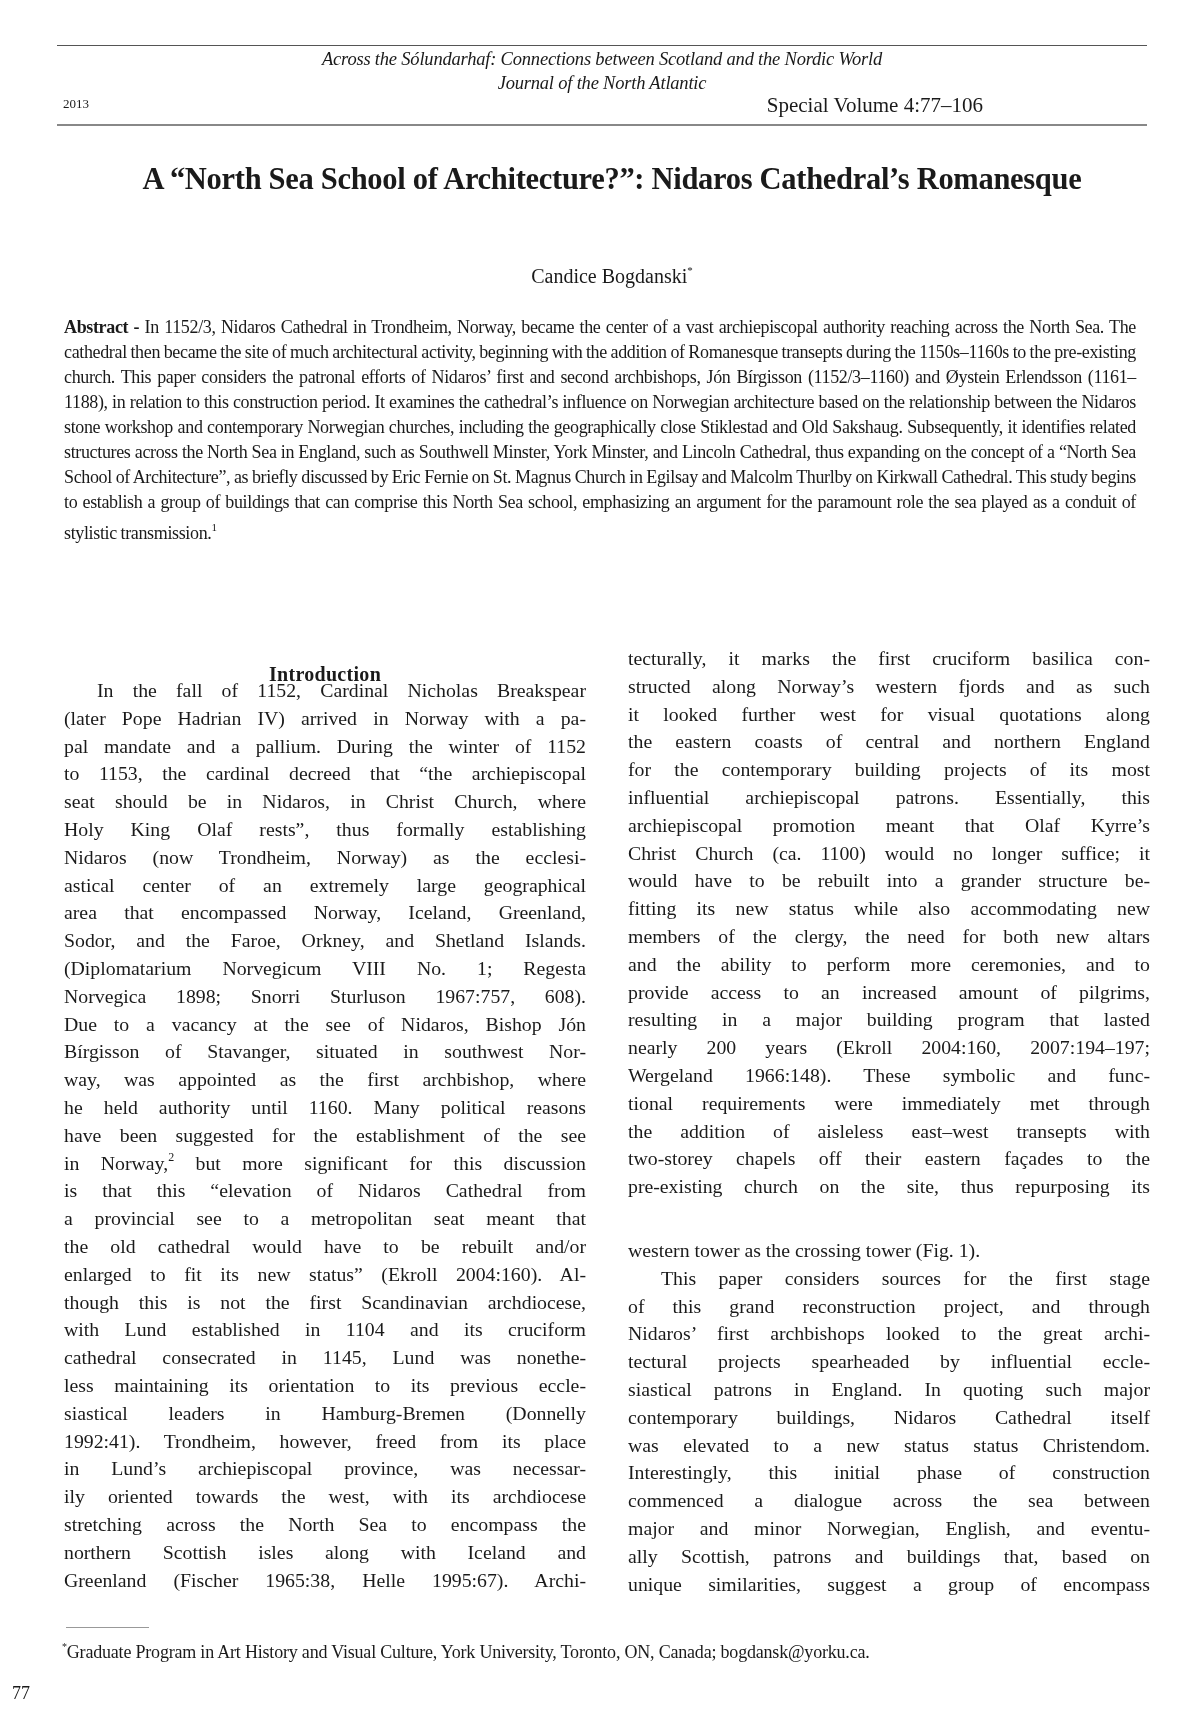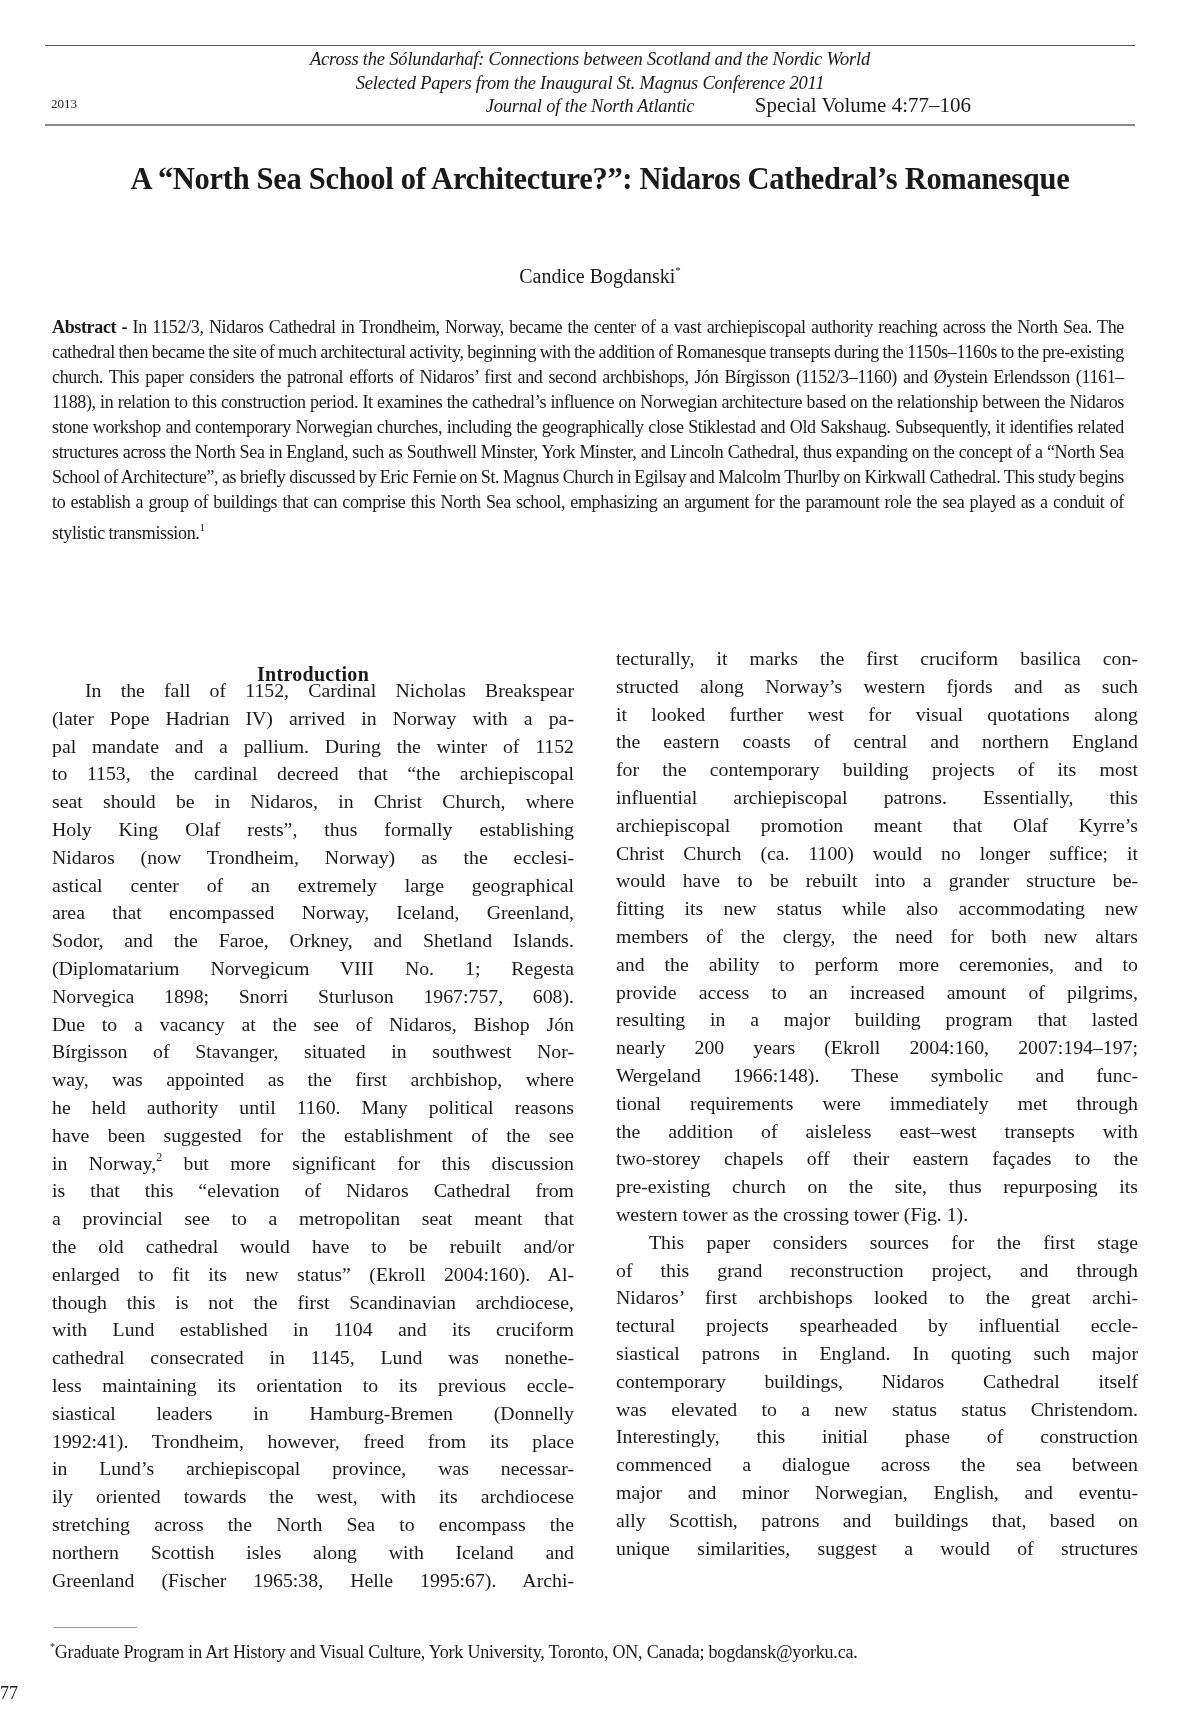--- a/index.html
+++ b/index.html
@@ -1,20 +1,20 @@
 <!DOCTYPE html>
 <html><head>
   <meta charset="utf-8">
   <style>
     html, body { margin: 0; padding: 0; background: #ffffff; }
     body {
       width: 1200px; height: 1716px; position: relative; overflow: hidden;
       font-family: "Liberation Serif", "DejaVu Serif", serif; color: #1a1a1a;
     }
-    .page { position: absolute; left: 0; top: 0; width: 1046px; height: 1716px; }
+    .page { position: absolute; left: 12px; top: 0; width: 1046px; height: 1716px; }
 
     
     .hdr-rule-top { position: absolute; left: 45px; top: 45px; width: 1090px; height: 0; border-top: 1.5px solid #555; }
     .hdr-rule-bot { position: absolute; left: 45px; top: 124px; width: 1090px; height: 0; border-top: 2px solid #888; }
     .hdr-center { position: absolute; left: 200px; width: 780px; top: 48px; text-align: center;
       font-style: italic; font-size: 18.5px; line-height: 23.5px; letter-spacing: -0.2px; }
     .hdr-center div { white-space: nowrap; }
     .hdr-year { position: absolute; left: 51px; top: 96px; font-size: 13px; }
     .hdr-vol { position: absolute; right: 75px; top: 93px; font-size: 21px; white-space: nowrap; }
 
@@ -30,41 +30,40 @@
       font-size: 18px; line-height: 25px; text-align: justify; letter-spacing: -0.35px; word-spacing: -0.5px; }
     .abstract .lbl { font-weight: bold; }
     .abstract sup { font-size: 11px; vertical-align: 8px; }
 
     
     .col { position: absolute; width: 522px; font-size: 19.8px; line-height: 27.8px;
       text-align: justify; text-align-last: justify; }
     .col-left { left: 52px; top: 677px; }
     .col-right { left: 616px; top: 645px; }
     .col .line { display: block; white-space: nowrap; text-align: justify; text-align-last: justify; height: 27.8px; }
-    .col .line.last { text-align-last: left; }
+    .col .line.last { text-align-last: left; margin-top: 36px; }
     .col .indent { padding-left: 33px; }
     .col sup { font-size: 12px; vertical-align: 9px; line-height: 0; }
     .sec-head { position: absolute; left: 52px; width: 522px; top: 634px; text-align: center;
       font-weight: bold; font-size: 20px; letter-spacing: 0.3px; margin-top: 29px; }
 
     
     .fn-rule { position: absolute; left: 54px; top: 1627px; width: 83px; border-top: 1.5px solid #999; }
     .footnote { position: absolute; left: 50px; top: 1641px; font-size: 18px; white-space: nowrap; letter-spacing: -0.2px; }
     .footnote sup { font-size: 10px; vertical-align: 8px; }
     .pageno { position: absolute; left: 0; width: 1200px; top: 1683px; font-size: 18px; }
   </style>
 </head>
 <body>
 
 <div class="page">
 
   <div class="hdr-rule-top"></div>
   <div class="hdr-center">
     <div>Across the Sólundarhaf: Connections between Scotland and the Nordic World</div>
-    <div>Selected Papers from the Inaugural St. Magnus Conference 2011</div>
     <div>Journal of the North Atlantic</div>
   </div>
   <div class="hdr-year">2013</div>
   <div class="hdr-vol">Special Volume 4:77–106</div>
   <div class="hdr-rule-bot"></div>
 
   <div class="title">
     <div>A “North Sea School of Architecture?”: Nidaros Cathedral’s Romanesque</div>
   </div>
   <div class="author">
@@ -137,19 +136,19 @@
     <span class="line">of this grand reconstruction project, and through</span>
     <span class="line">Nidaros’ first archbishops looked to the great archi-</span>
     <span class="line">tectural projects spearheaded by influential eccle-</span>
     <span class="line">siastical patrons in England. In quoting such major</span>
     <span class="line">contemporary buildings, Nidaros Cathedral itself</span>
     <span class="line">was elevated to a new status status Christendom.</span>
     <span class="line">Interestingly, this initial phase of construction</span>
     <span class="line">commenced a dialogue across the sea between</span>
     <span class="line">major and minor Norwegian, English, and eventu-</span>
     <span class="line">ally Scottish, patrons and buildings that, based on</span>
-    <span class="line">unique similarities, suggest a would of structures</span>
+    <span class="line">unique similarities, suggest a group of encompass</span>
   </div>
 
   <div class="fn-rule"></div>
   <div class="footnote"><sup>*</sup><span>Graduate Program in Art History and Visual Culture, York University, Toronto, ON, Canada; bogdansk@yorku.ca.</span></div>
   <div class="pageno">77</div>
 </div>
 
 </body></html>

